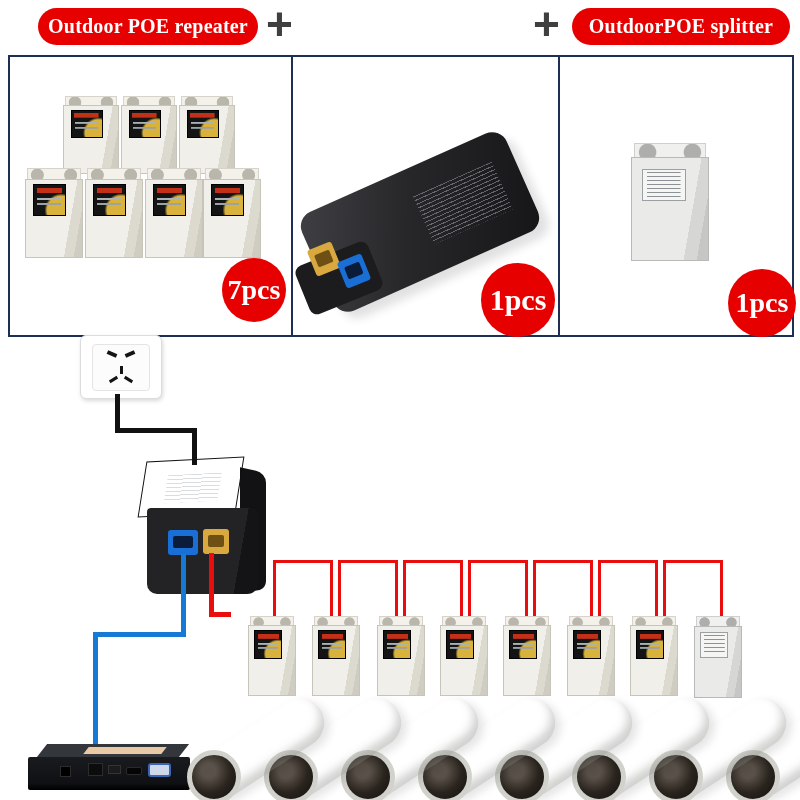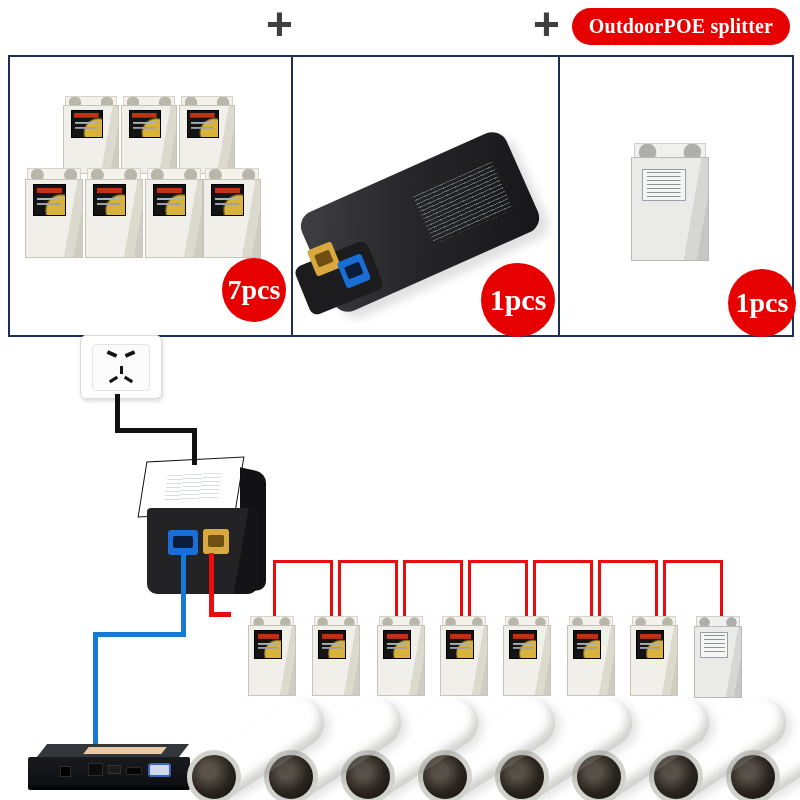--- a/index.html
+++ b/index.html
@@ -103,20 +103,23 @@
           box-shadow:inset 0 -8px 10px rgba(120,120,115,.35), 3px 6px 8px rgba(0,0,0,.10);}
   .cam-lens{position:absolute;left:6px;top:56px;width:44px;height:44px;border-radius:50%;
           border:5px solid #d2d2cd;
           background:radial-gradient(circle at 38% 36%,#5a524a 0 18%,#2a241e 55%,#120f0c 100%);}
 </style>
 </head>
 <body>
 
 <div class="stage">
 
+  <div class="pill" style="left:38px;width:220px;">
+    <span>Outdoor POE repeater</span>
+  </div>
   <div class="plus" style="left:266px;"><span>+</span></div>
   <div class="plus" style="left:533px;"><span>+</span></div>
   <div class="pill" style="left:572px;width:218px;">
     <span>OutdoorPOE splitter</span>
   </div>
 
   <div class="panelframe"></div>
   <div class="pdivider" style="left:291px;"></div>
   <div class="pdivider" style="left:558px;"></div>
 

